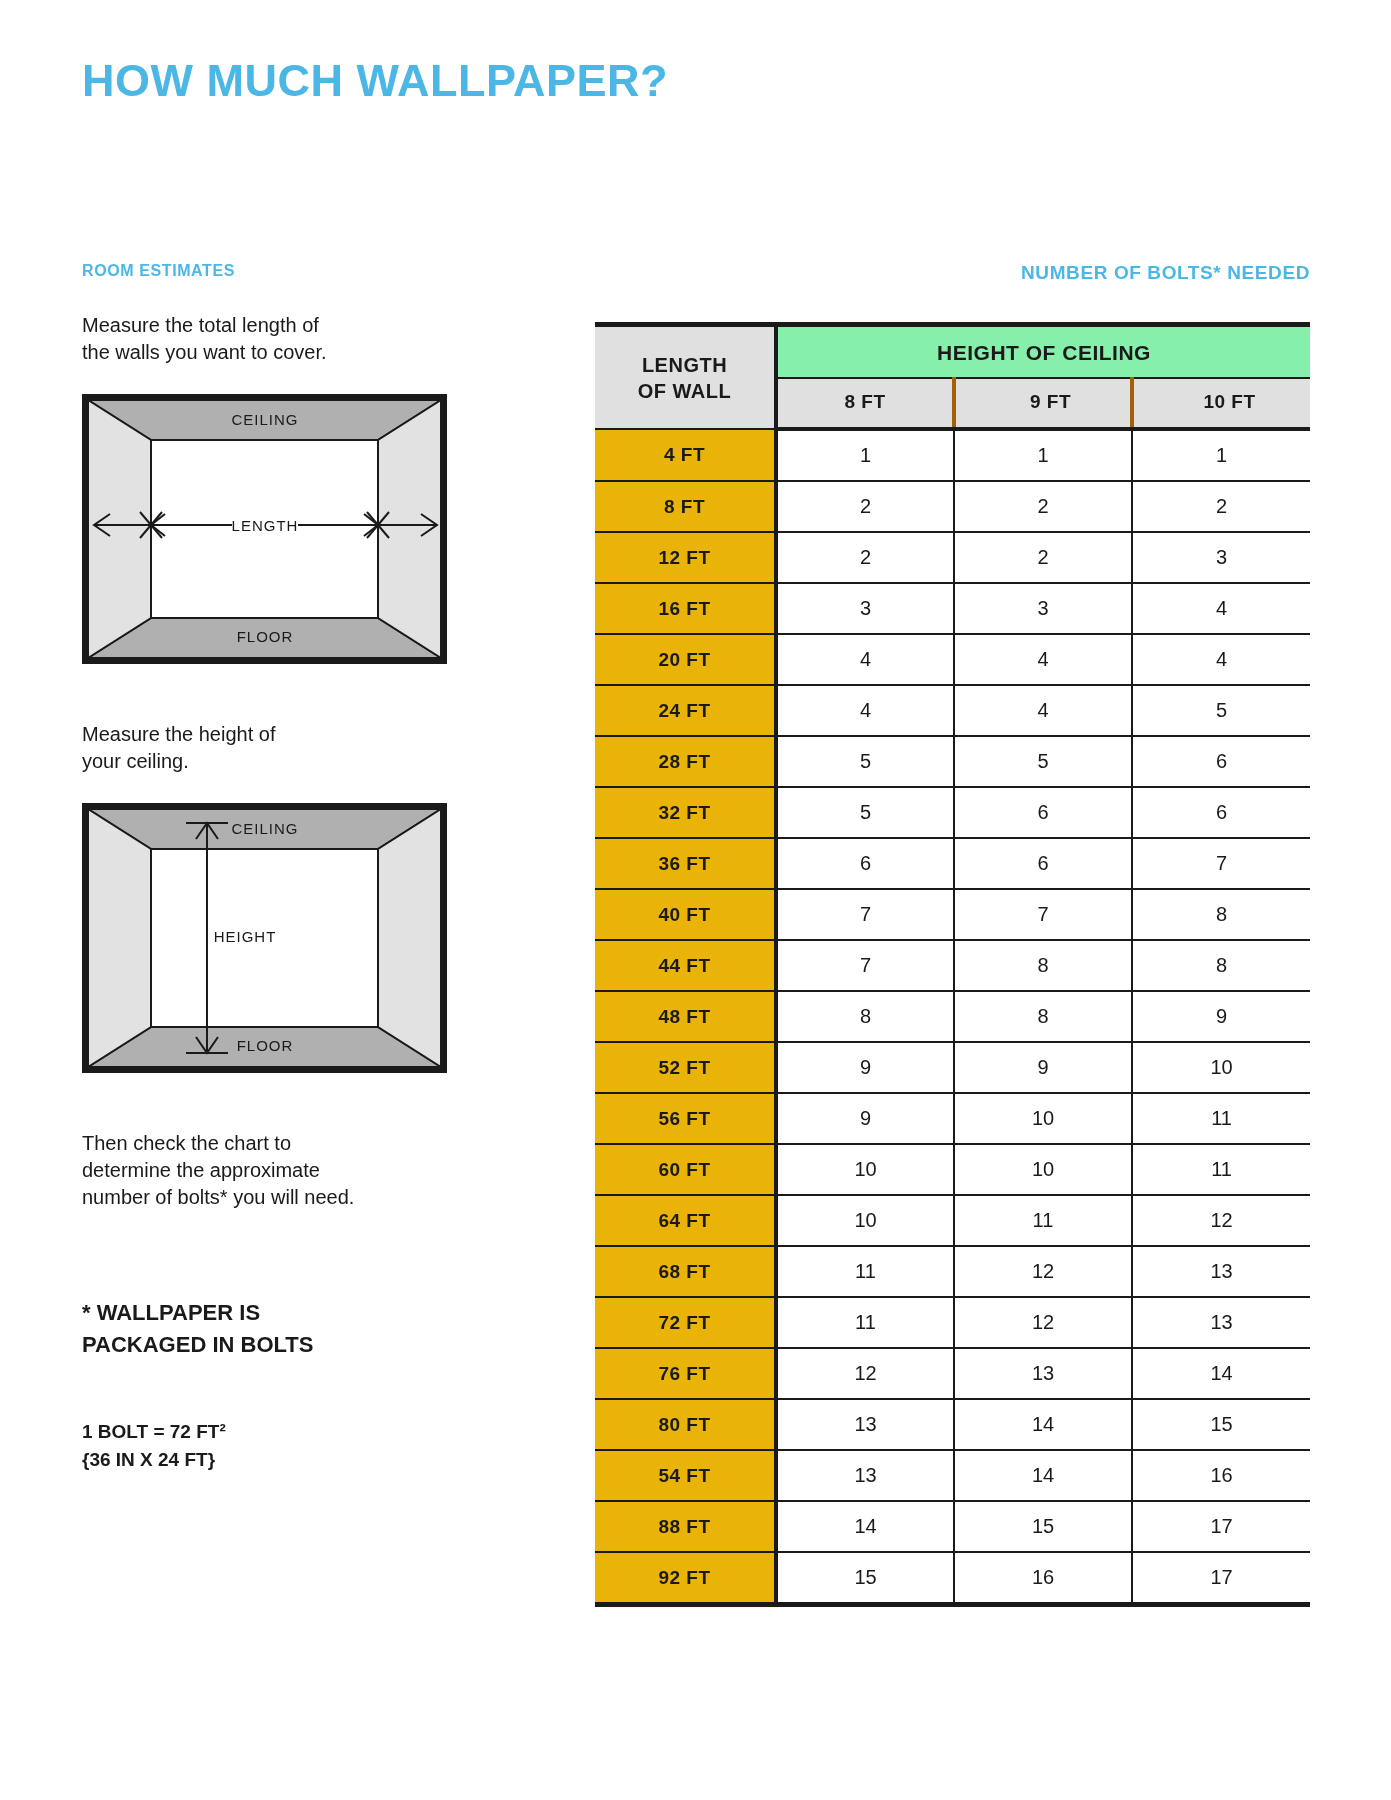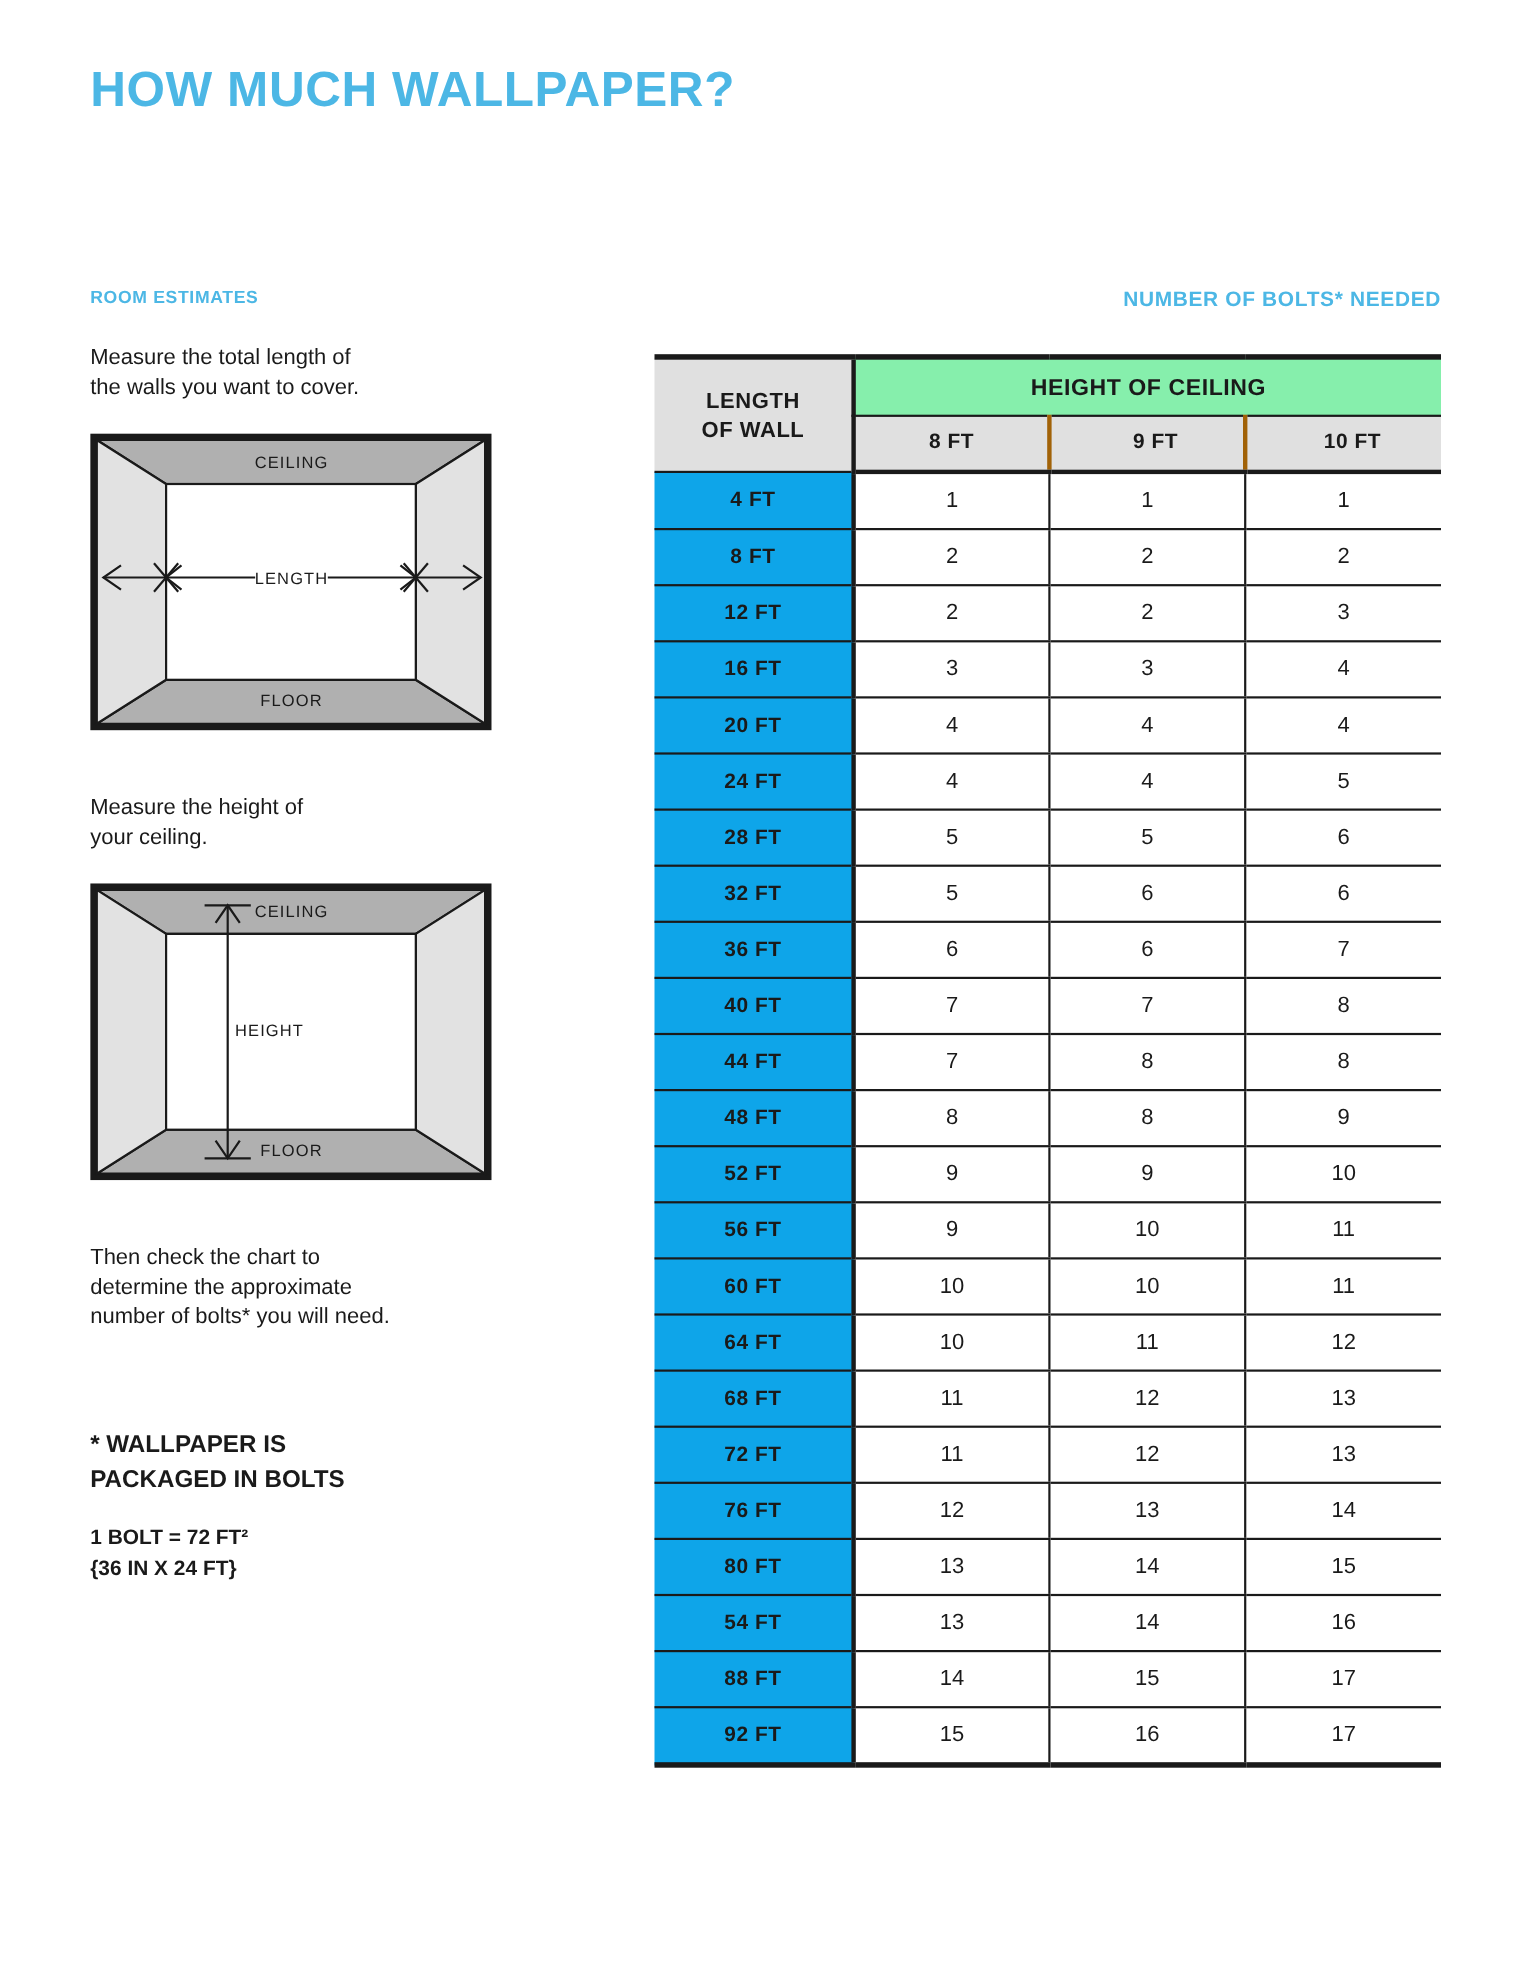--- a/index.html
+++ b/index.html
@@ -69,21 +69,21 @@
 
   
   .footnote {
     margin-top: 86px;
     font-size: 22px;
     font-weight: bold;
     line-height: 1.45;
     white-space: pre-line;
   }
   .bolt-size {
-    margin-top: 24px;
+    margin-top: 57px;
     font-size: 19px;
     font-weight: bold;
     line-height: 1.5;
     white-space: pre-line;
   }
 
   
   .right-col {
     position: absolute;
     left: 595px;
@@ -137,21 +137,21 @@
     font-size: 19px;
     font-weight: bold;
     letter-spacing: 0.5px;
     padding: 12px 0 14px;
     border-bottom: 4px solid #1a1a1a;
   }
   .th-sub.divider { border-left: 4px solid #a16207; padding-left: 15px; }
   .top-border-row td, .top-border-row th { border-top: 5px solid #1a1a1a; }
 
   td.row-label {
-    background: #0ea5e9;
+    background: #eab308;
     font-size: 19px;
     font-weight: bold;
     letter-spacing: 0.5px;
     padding: 13px 0;
     border-right: 4px solid #1a1a1a;
     border-bottom: 2px solid #1a1a1a;
   }
   td.val {
     font-size: 20px;
     padding: 13px 0;

